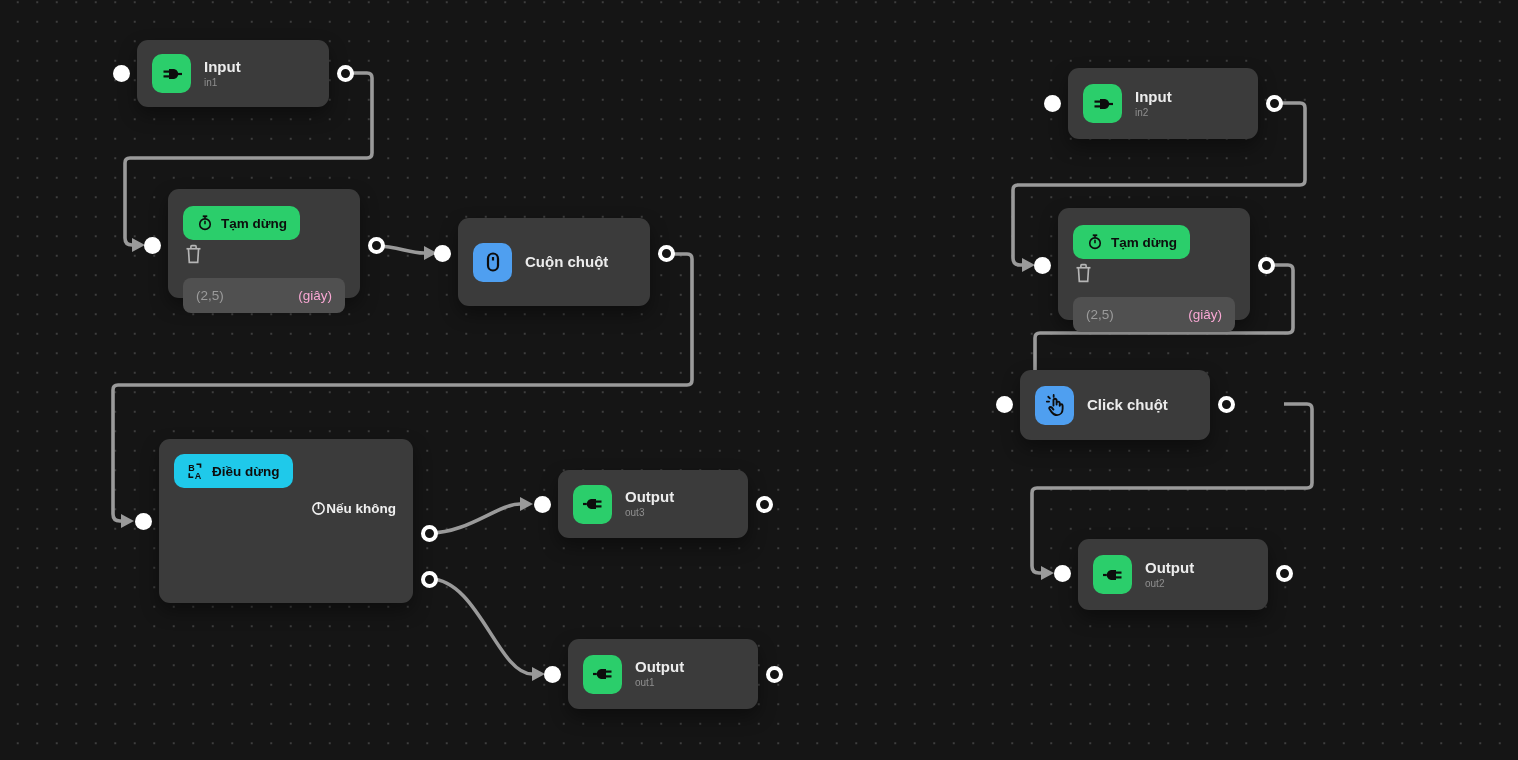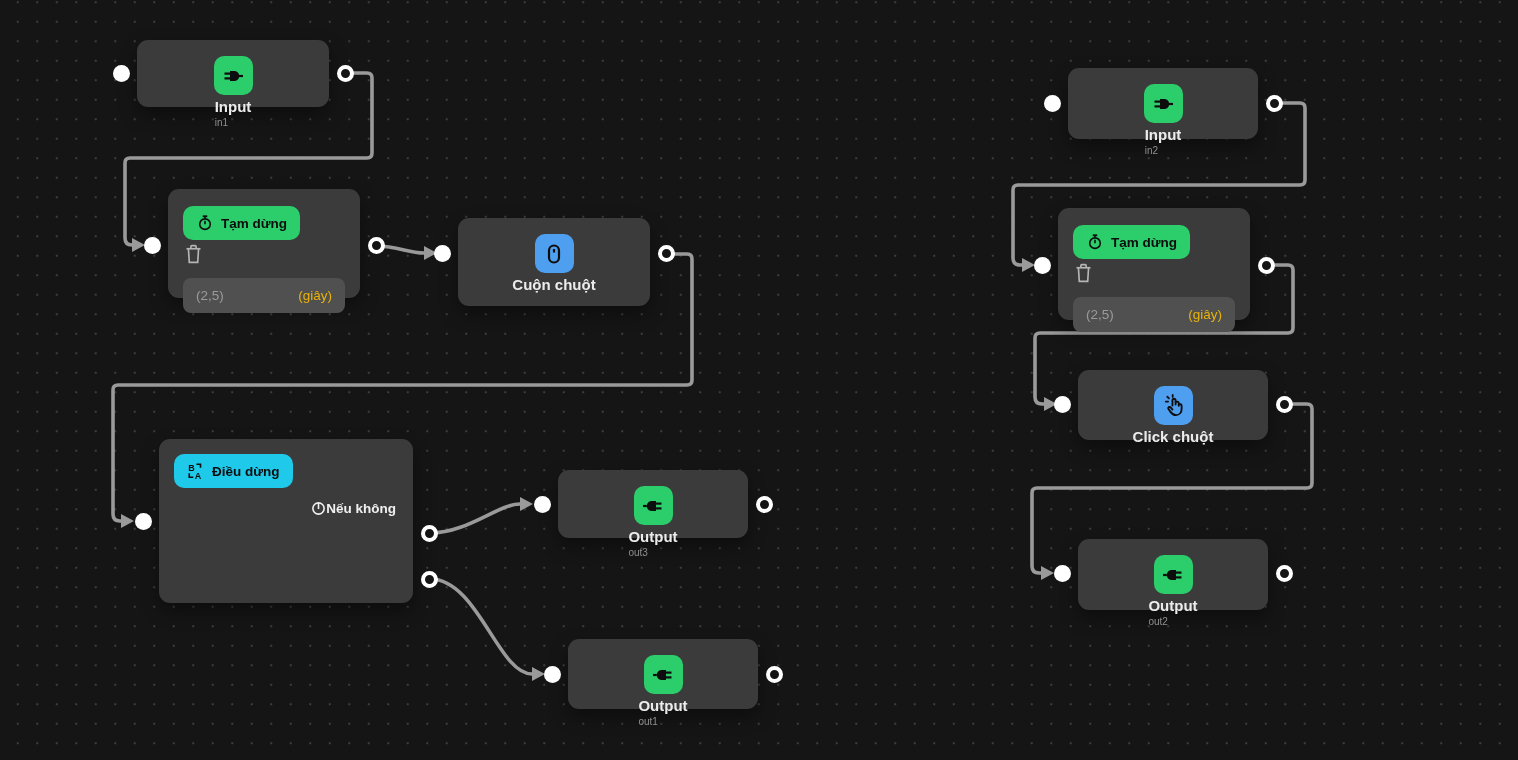--- a/index.html
+++ b/index.html
@@ -17,21 +17,21 @@
   svg.edges{position:absolute;left:0;top:0;z-index:1;}
   svg.edges path.edge{fill:none;stroke:var(--edge,#9a9a9a);stroke-width:3.6px;}
   svg.edges polygon.arrow{fill:var(--edge,#9a9a9a);}
 
   .node{
     position:absolute;z-index:2;
     background:var(--node_bg,#3b3b3b);
     border-radius:11px;
     box-shadow:0 8px 18px rgba(0,0,0,.38);
   }
-  .node.simple{display:flex;align-items:center;padding:16px 15px;gap:3px;flex-direction:column;}
+  .node.simple{display:flex;align-items:center;padding:16px 15px;gap:13px;}
   .nicon{
     width:39px;height:39px;border-radius:10px;flex:0 0 auto;
     display:flex;align-items:center;justify-content:center;
   }
   .nicon.green{background:var(--green,#2bce6b);}
   .nicon.blue{background:var(--blue,#4f9ff0);}
   .titles{display:flex;flex-direction:column;line-height:1.25;}
   .title{font-size:15px;font-weight:bold;color:#ececec;}
   .subtitle{font-size:10px;color:#8f8f8f;}
 
@@ -52,21 +52,21 @@
   .node.pause{padding:17px 15px 15px 15px;}
   .pause-head{display:flex;align-items:flex-start;justify-content:space-between;flex-direction:column;}
   .trash-btn{margin:2px 4px 0 0;cursor:pointer;}
   .field{
     margin-top:12px;height:35px;border-radius:8px;
     background:var(--field_bg,#505050);
     display:flex;align-items:center;justify-content:space-between;
     padding:0 13px;font-size:13.5px;
   }
   .field .ph{color:#9b9b9b;}
-  .field .unit{color:#eab308;}
+  .field .unit{color:#f9a8d4;}
 
   .node.cond{padding:15px 15px 14px 15px;}
   .cond-field{
     margin-top:18px;height:50px;border-radius:8px;
     background:var(--field_bg,#505050);
     display:flex;align-items:center;justify-content:flex-end;
     padding:0 13px;font-size:14px;color:#ababab;
   }
   .else-row{
     margin-top:13px;display:flex;align-items:center;justify-content:flex-end;
@@ -252,21 +252,21 @@
         <path d="M6.2 7l1 15.5h9.6l1-15.5" stroke="#b5b5b5" stroke-width="1.9" fill="none"></path>
       </svg>
     </div>
     <div class="field">
       <span class="ph">(2,5)</span>
       <span class="unit">(giây)</span>
     </div>
     <span class="handle donut right" style="top:48.5px;"></span>
   </div>
 
-  <div class="node simple" style="left:1078px;top:370px;width:190px;height:70px;">
+  <div class="node simple" style="left:1020px;top:370px;width:190px;height:70px;">
     <span class="handle filled left" style="top:25.5px;"></span>
     <div class="nicon blue">
       <svg width="25" height="25" viewBox="0 0 24 24">
         <path fill="none" stroke="#0d0d0d" stroke-width="1.8" stroke-linecap="round" stroke-linejoin="round" d="M11 12V7a1.5 1.5 0 0 1 3 0v4m0-1.2a1.5 1.5 0 0 1 3 0V12m0 .2a1.4 1.4 0 0 1 2.8 0V15c0 3.6-2.1 6.2-5.4 6.2-2.7 0-3.9-1.1-5.3-3.1l-2-2.9c-.5-.8 0-1.8 1-1.8.6 0 1 .2 1.4.7l1.5 1.8"></path>
         <path fill="none" stroke="#0d0d0d" stroke-width="1.7" stroke-linecap="round" d="M7.6 5.2 6 3.6 M6.8 8.2H4.6 M11.2 3.8V1.8"></path>
       </svg>
     </div>
     <div class="titles">
       <div class="title">Click chuột</div>
     </div>

